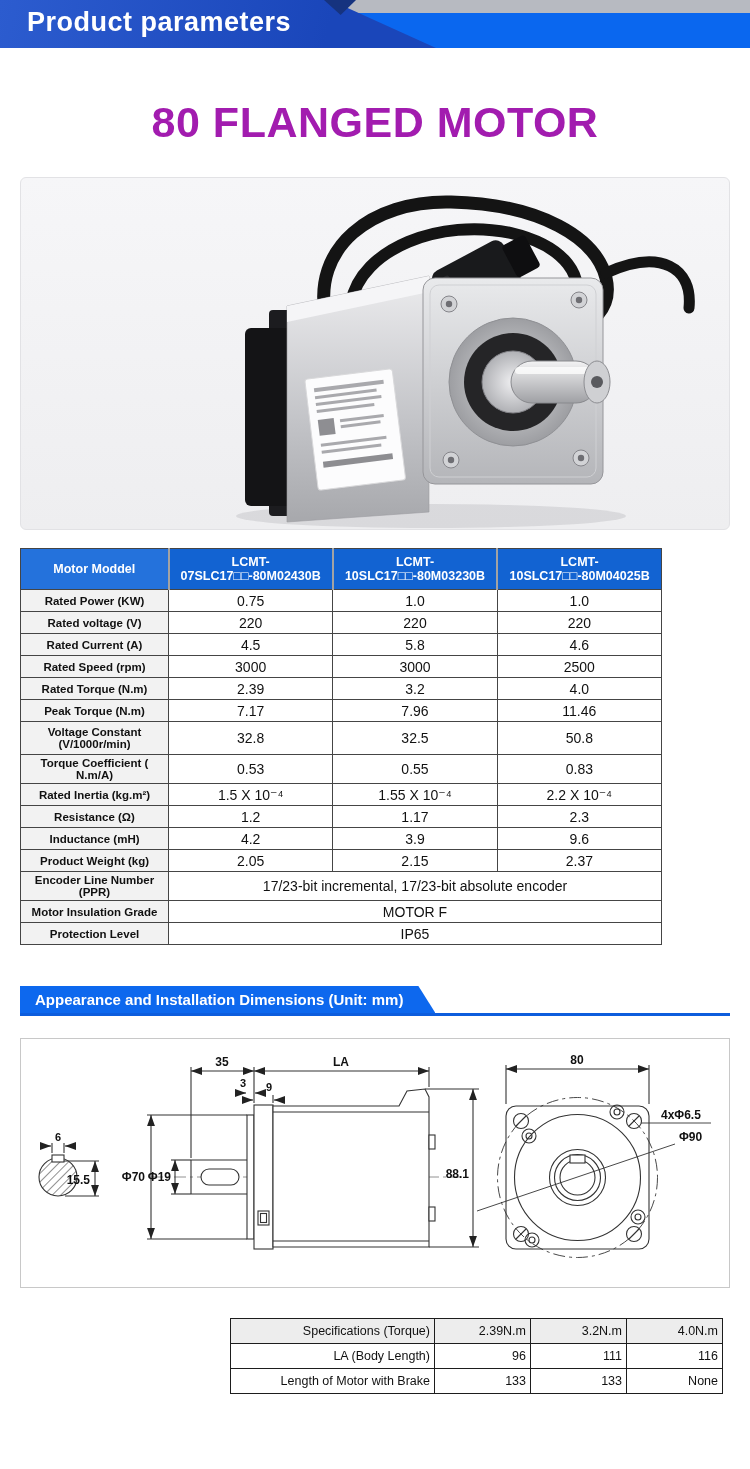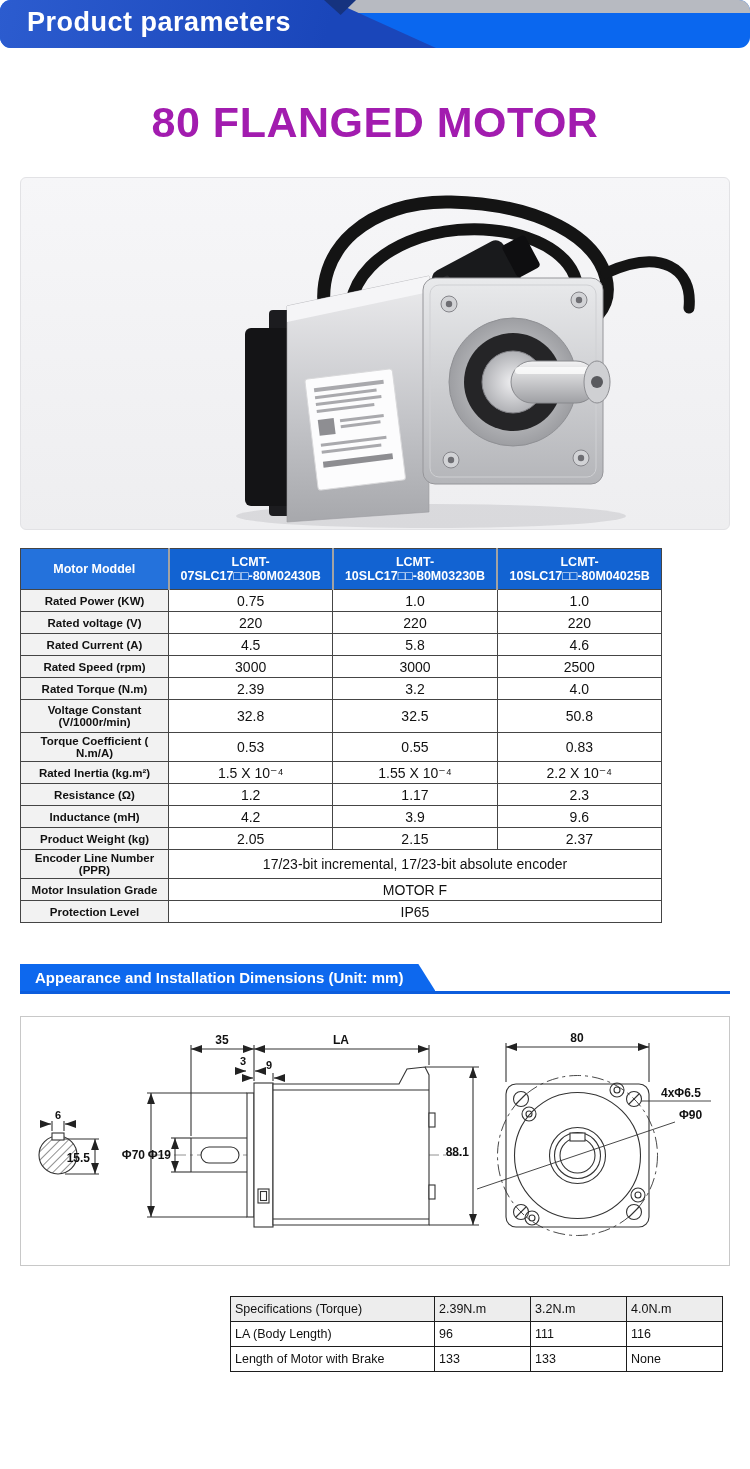--- a/index.html
+++ b/index.html
@@ -10,21 +10,20 @@
     color: #111;
   }
   .page { width: 750px; position: relative; }
 
   
   .top-banner {
     position: relative;
     height: 48px;
     background: #0a67ef;
     overflow: hidden;
-    border-radius: 11px;
   }
   .gray-strip {
     position: absolute; top: 0; left: 330px; right: 0; height: 13px;
     background: #b7bac1;
   }
   .dark-wedge {
     position: absolute; top: 0; left: 0; width: 436px; height: 48px;
     background: linear-gradient(104deg, #2c5ccf 0%, #1a46ba 75%);
     clip-path: polygon(0 0, 330px 0, 436px 48px, 0 48px);
   }
@@ -116,21 +115,21 @@
   
   table.dim-table {
     border-collapse: collapse;
     margin: 30px 20px 38px 230px;
     width: 492px;
     table-layout: fixed;
   }
   .dim-table th, .dim-table td {
     border: 1.5px solid #1d1d1d;
     font-size: 12.5px; font-weight: normal;
-    text-align: left; padding: 5px 4px;
+    text-align: right; padding: 5px 4px;
   }
   .dim-table thead th { background: #ededed; }
   .dim-table tbody th, .dim-table tbody td { background: #fff; }
 </style>
 </head>
 <body>
 
 <div class="page">
 
   <header class="top-banner">
@@ -279,20 +278,26 @@
           <th>Rated Speed (rpm)</th>
           <td>3000</td>
           <td>3000</td>
           <td>2500</td>
         </tr>
       <tr>
           <th>Rated Torque (N.m)</th>
           <td>2.39</td>
           <td>3.2</td>
           <td>4.0</td>
+        </tr>
+      <tr>
+          <th>Peak Torque (N.m)</th>
+          <td>7.17</td>
+          <td>7.96</td>
+          <td>11.46</td>
         </tr>
       <tr>
           <th style="padding:4px 14px">Voltage Constant (V/1000r/min)</th>
           <td>32.8</td>
           <td>32.5</td>
           <td>50.8</td>
         </tr>
       <tr>
           <th>Torque Coefficient ( N.m/A)</th>
           <td>0.53</td>

